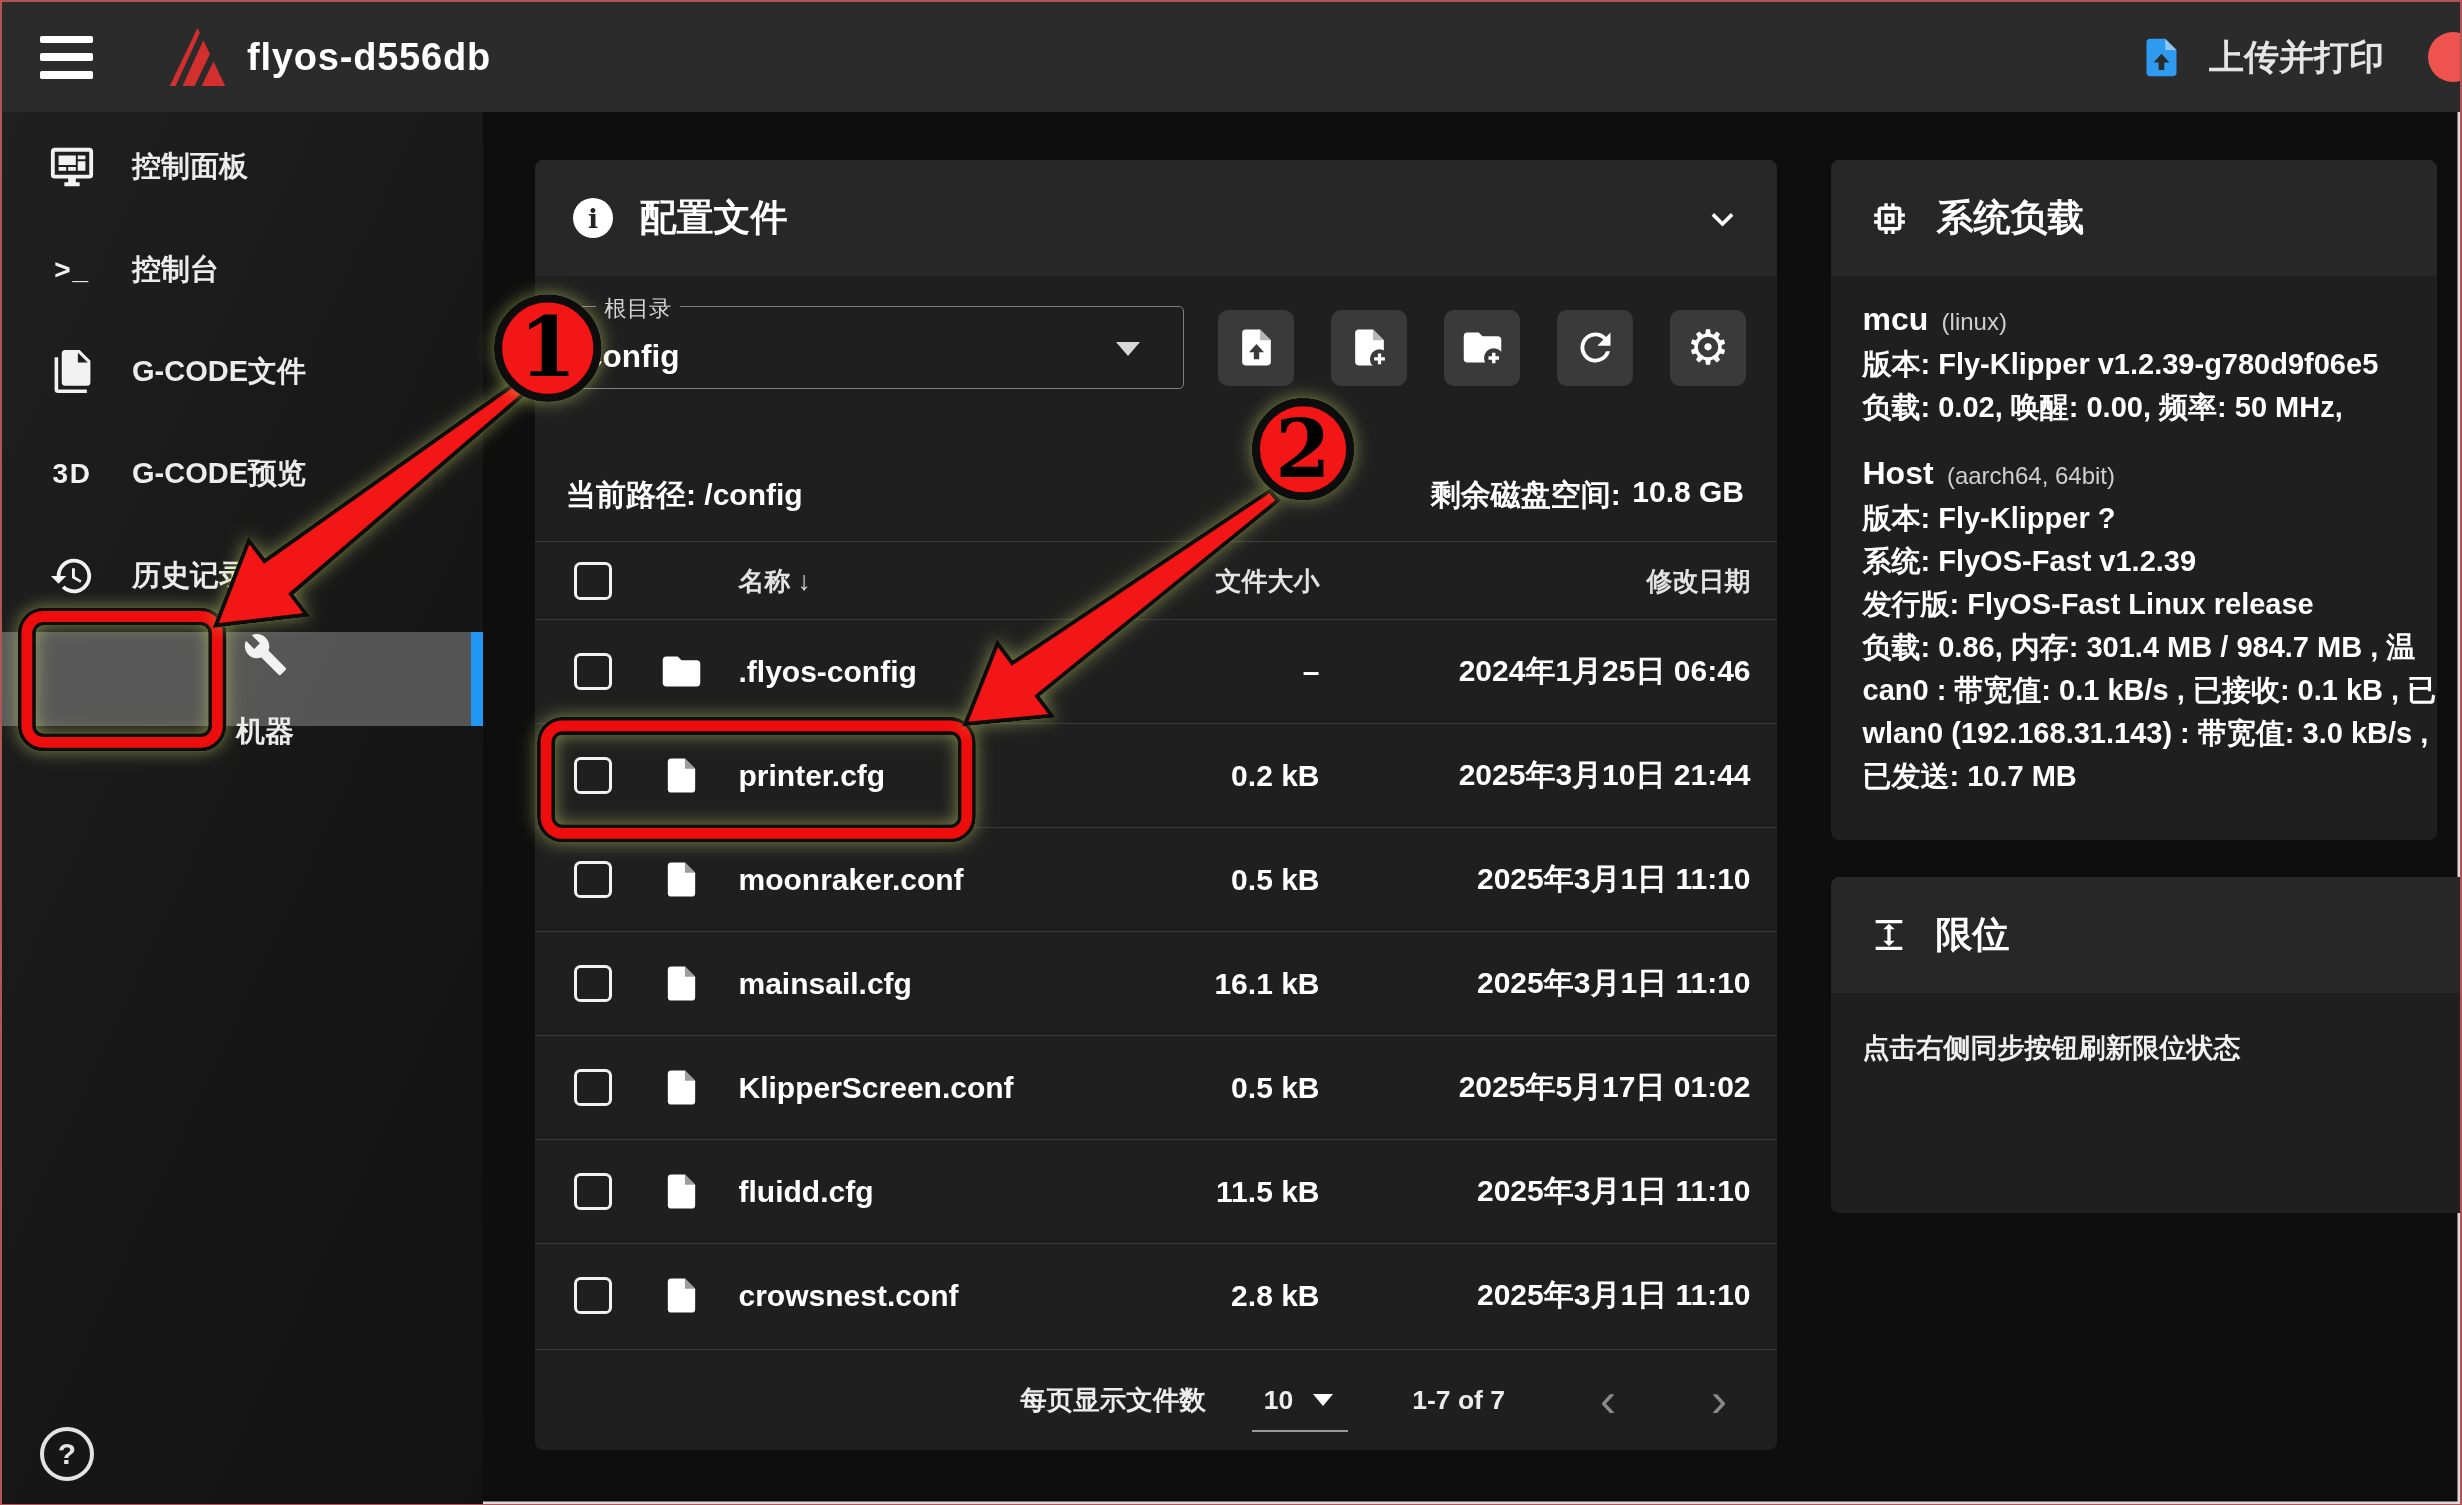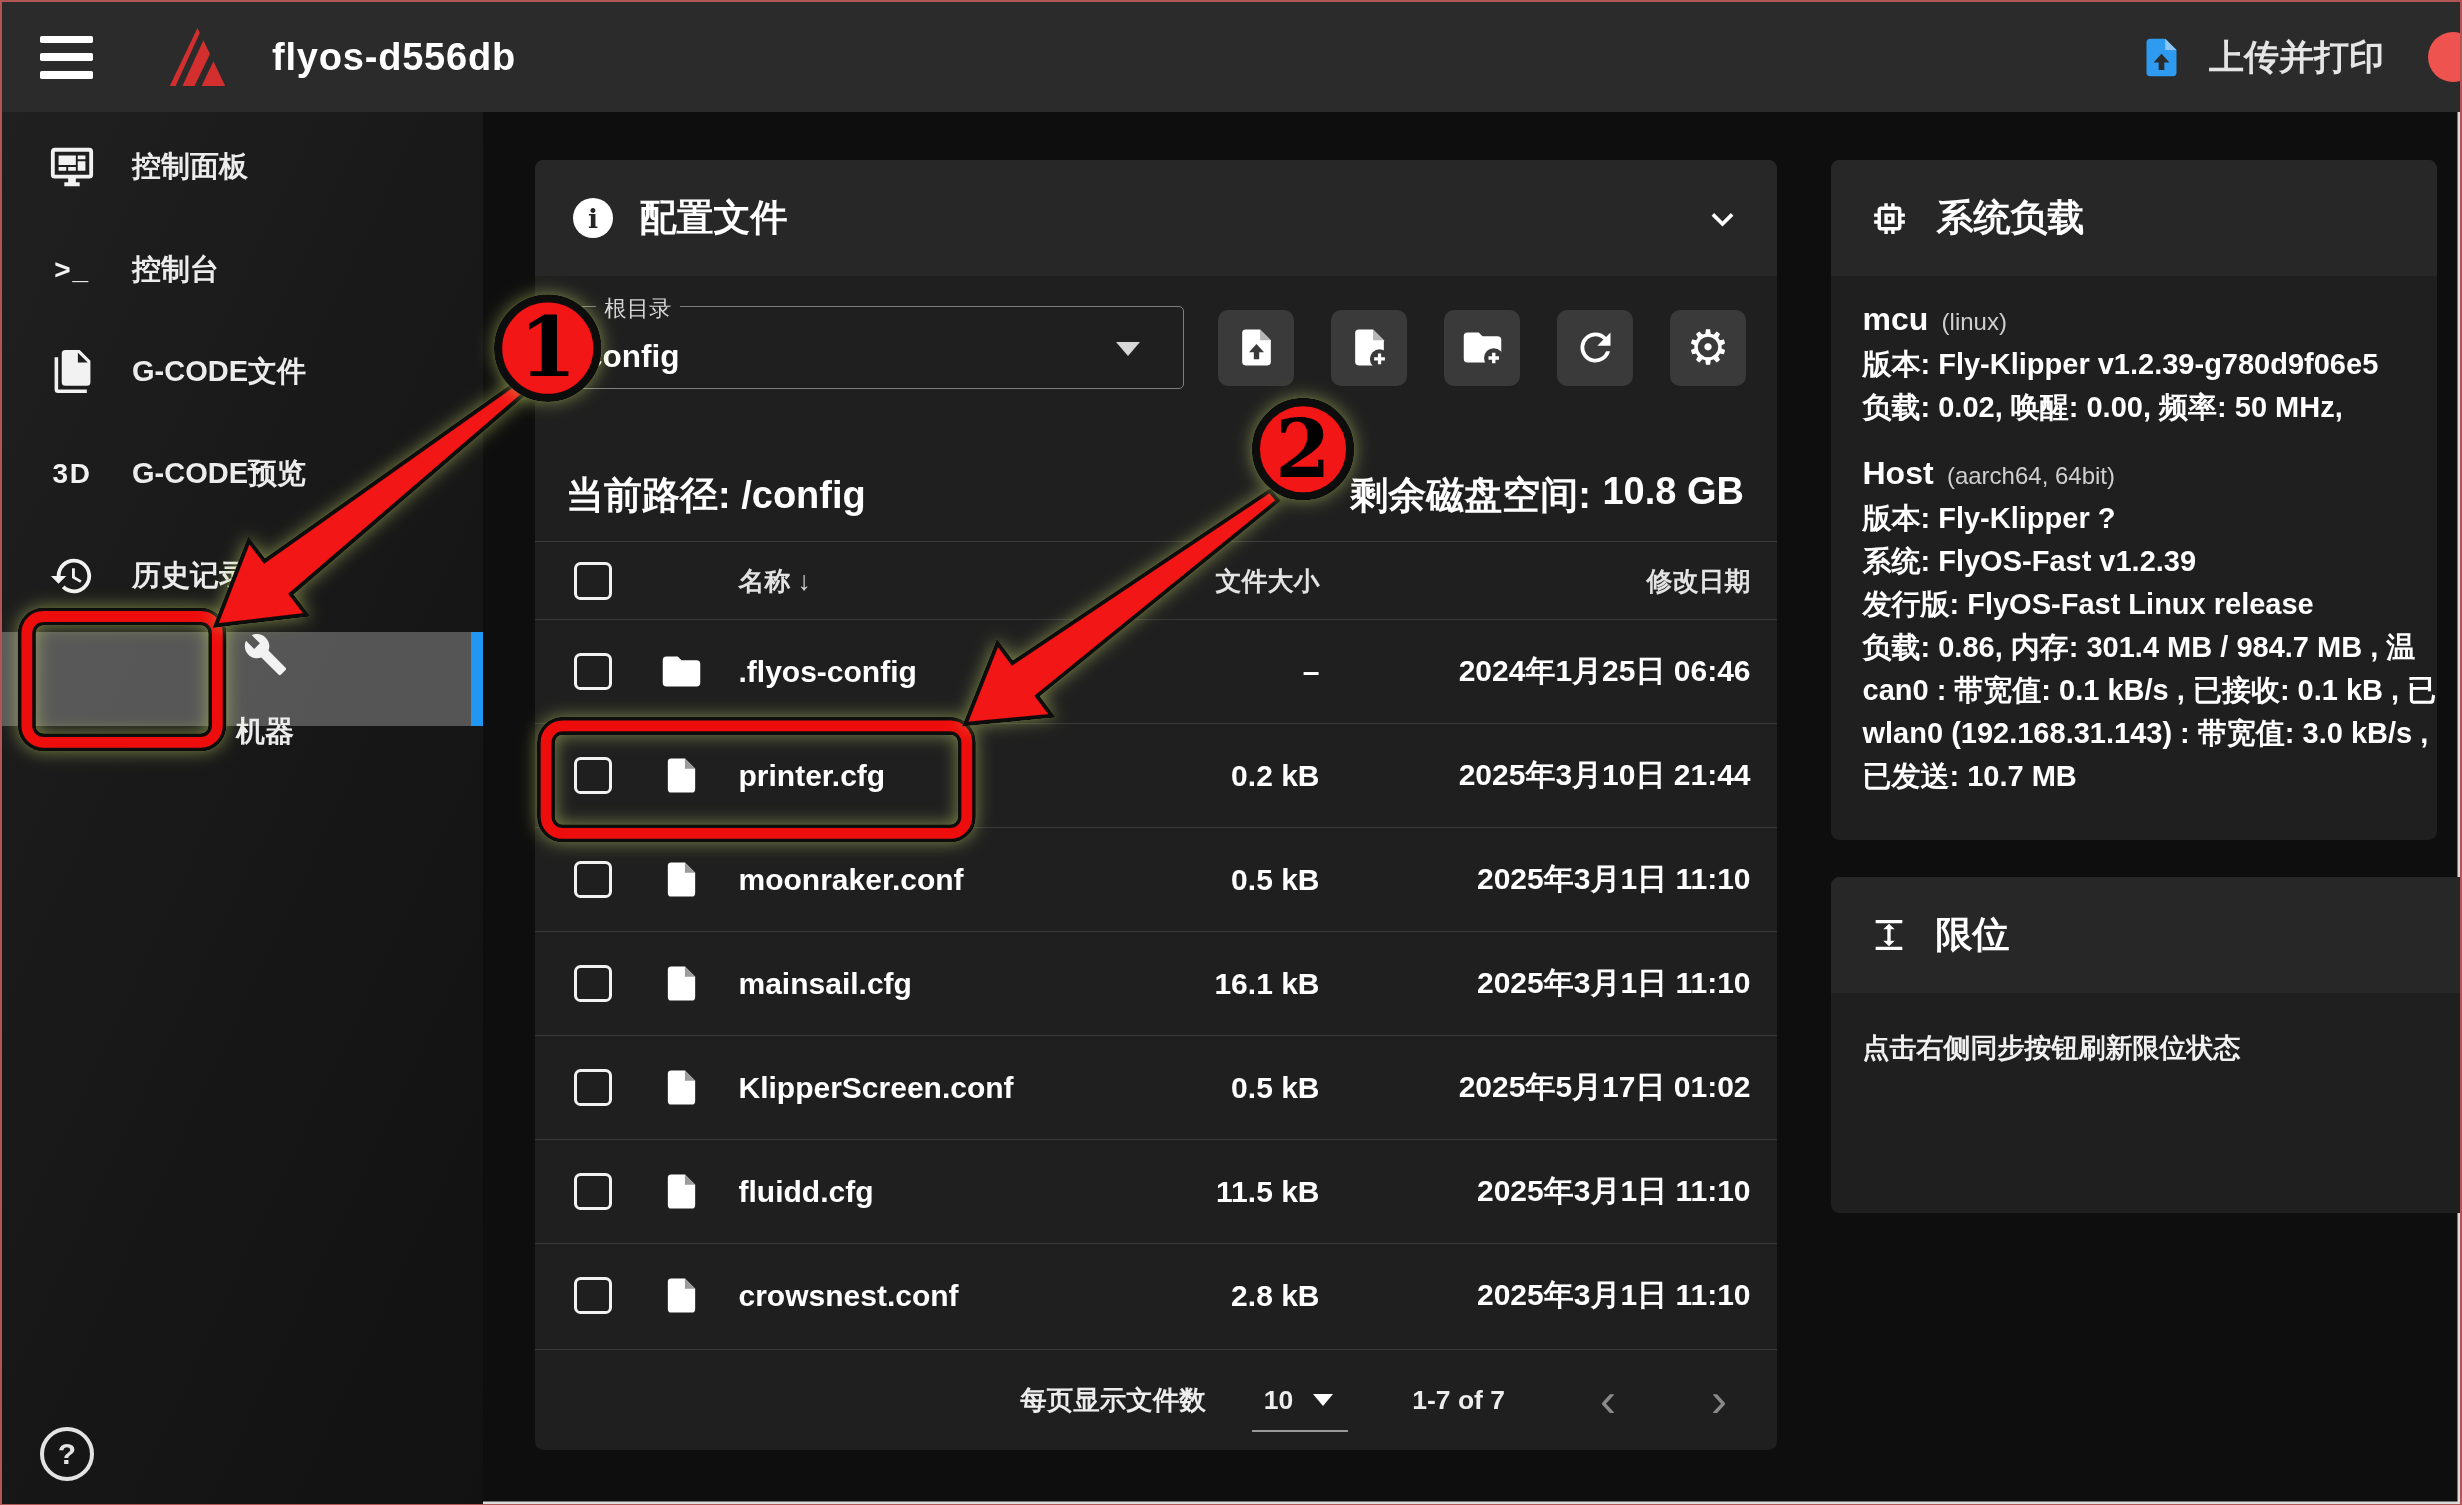--- a/index.html
+++ b/index.html
@@ -4,21 +4,21 @@
 <style>
   html,body{margin:0;padding:0;background:#000;}
   body{width:2462px;height:1506px;overflow:hidden;font-family:"Liberation Sans","DejaVu Sans",sans-serif;color:#fff;}
   .screen{position:relative;width:2462px;height:1506px;box-sizing:border-box;background:#0e0e0e;overflow:hidden;
           border:2.5px solid #b25555;box-shadow:inset 0 0 0 2.5px rgba(255,255,255,.85);}
   
   .topbar{position:absolute;left:0;top:0;width:100%;height:110px;background:#2b2b2b;display:flex;align-items:center;z-index:5;}
   .burger{margin-left:38px;width:53px;height:43px;display:flex;flex-direction:column;justify-content:space-between;cursor:pointer;}
   .burger span{display:block;height:7.5px;background:#fff;border-radius:1.7px;}
   .logo{margin-left:73px;width:63px;height:80px;}
-  .apptitle{margin-left:43px;font-size:38px;font-weight:700;letter-spacing:0.8px;}
+  .apptitle{margin-left:18px;font-size:38px;font-weight:700;letter-spacing:0.8px;}
   .upload-print{margin-left:auto;margin-right:76px;display:flex;align-items:center;gap:25px;color:#e5e5e5;cursor:pointer;}
   .upload-print .lbl{font-size:35px;font-weight:700;}
   .estop{position:absolute;right:-18px;top:30px;width:50px;height:50px;border-radius:50%;background:#ef5350;}
   
   .sidebar{position:absolute;left:0;top:110px;width:481px;bottom:0;z-index:3;
            background:linear-gradient(115deg,#202020 0%,#1a1a1a 35%,#151515 70%,#121212 100%);}
   .snav{padding-top:8.3px;}
   .sitem{position:relative;height:94px;margin-bottom:8.3px;display:flex;align-items:center;padding-left:45px;gap:35px;
          color:#ececec;font-weight:700;font-size:29px;cursor:pointer;}
   .sitem .sicon{width:50px;display:flex;justify-content:center;align-items:center;flex:none;}
@@ -39,21 +39,21 @@
   .config-card{left:533px;top:158px;width:1242px;height:1290px;}
   .toolbar{position:absolute;left:31px;top:146px;right:31px;height:83px;display:flex;align-items:center;}
   .rootsel{position:relative;width:618px;height:83px;border:1.7px solid #7e7e7e;border-radius:5px;box-sizing:border-box;cursor:pointer;}
   .rootsel .slbl{position:absolute;top:-14px;left:29px;background:#1f1f1f;padding:0 8.3px;font-size:22.4px;color:#d4d4d4;}
   .rootsel .sval{position:absolute;left:18px;bottom:13.3px;font-size:31.5px;font-weight:700;}
   .rootsel .scaret{position:absolute;right:43px;top:35px;width:0;height:0;border-left:12.4px solid transparent;border-right:12.4px solid transparent;border-top:14px solid #d8d8d8;}
   .btns{margin-left:auto;display:flex;gap:37px;}
   .tbtn{width:76px;height:76px;border-radius:10px;background:#3a3a3a;display:flex;align-items:center;justify-content:center;cursor:pointer;}
   .gearbtn{font-size:48px;line-height:1;color:#fff;}
   .path-row{position:absolute;left:31px;right:33px;top:300px;height:71px;display:flex;align-items:center;justify-content:space-between;
-            font-size:38px;font-weight:700;}
+            font-size:30px;font-weight:700;}
   .disk{display:flex;gap:11.6px;}
   .cbx{width:31.5px;height:31.5px;border:3.3px solid #f2f2f2;border-radius:6.6px;flex:none;cursor:pointer;}
   .thead{position:absolute;left:0;right:0;top:381px;height:78px;display:flex;align-items:center;border-top:1.7px solid #3a3a3a;
          font-size:26px;font-weight:700;color:#e3e3e3;}
   .col-check{margin-left:39px;flex:none;}
   .col-icon{width:48px;margin-left:46px;flex:none;display:flex;justify-content:center;}
   .col-name{flex:1;margin-left:33px;display:flex;align-items:center;gap:7px;}
   .col-size{width:207px;text-align:right;flex:none;}
   .col-date{width:431px;text-align:right;margin-right:26.5px;flex:none;}
   .sortarrow{font-size:26.5px;color:#cfcfcf;font-weight:400;}

